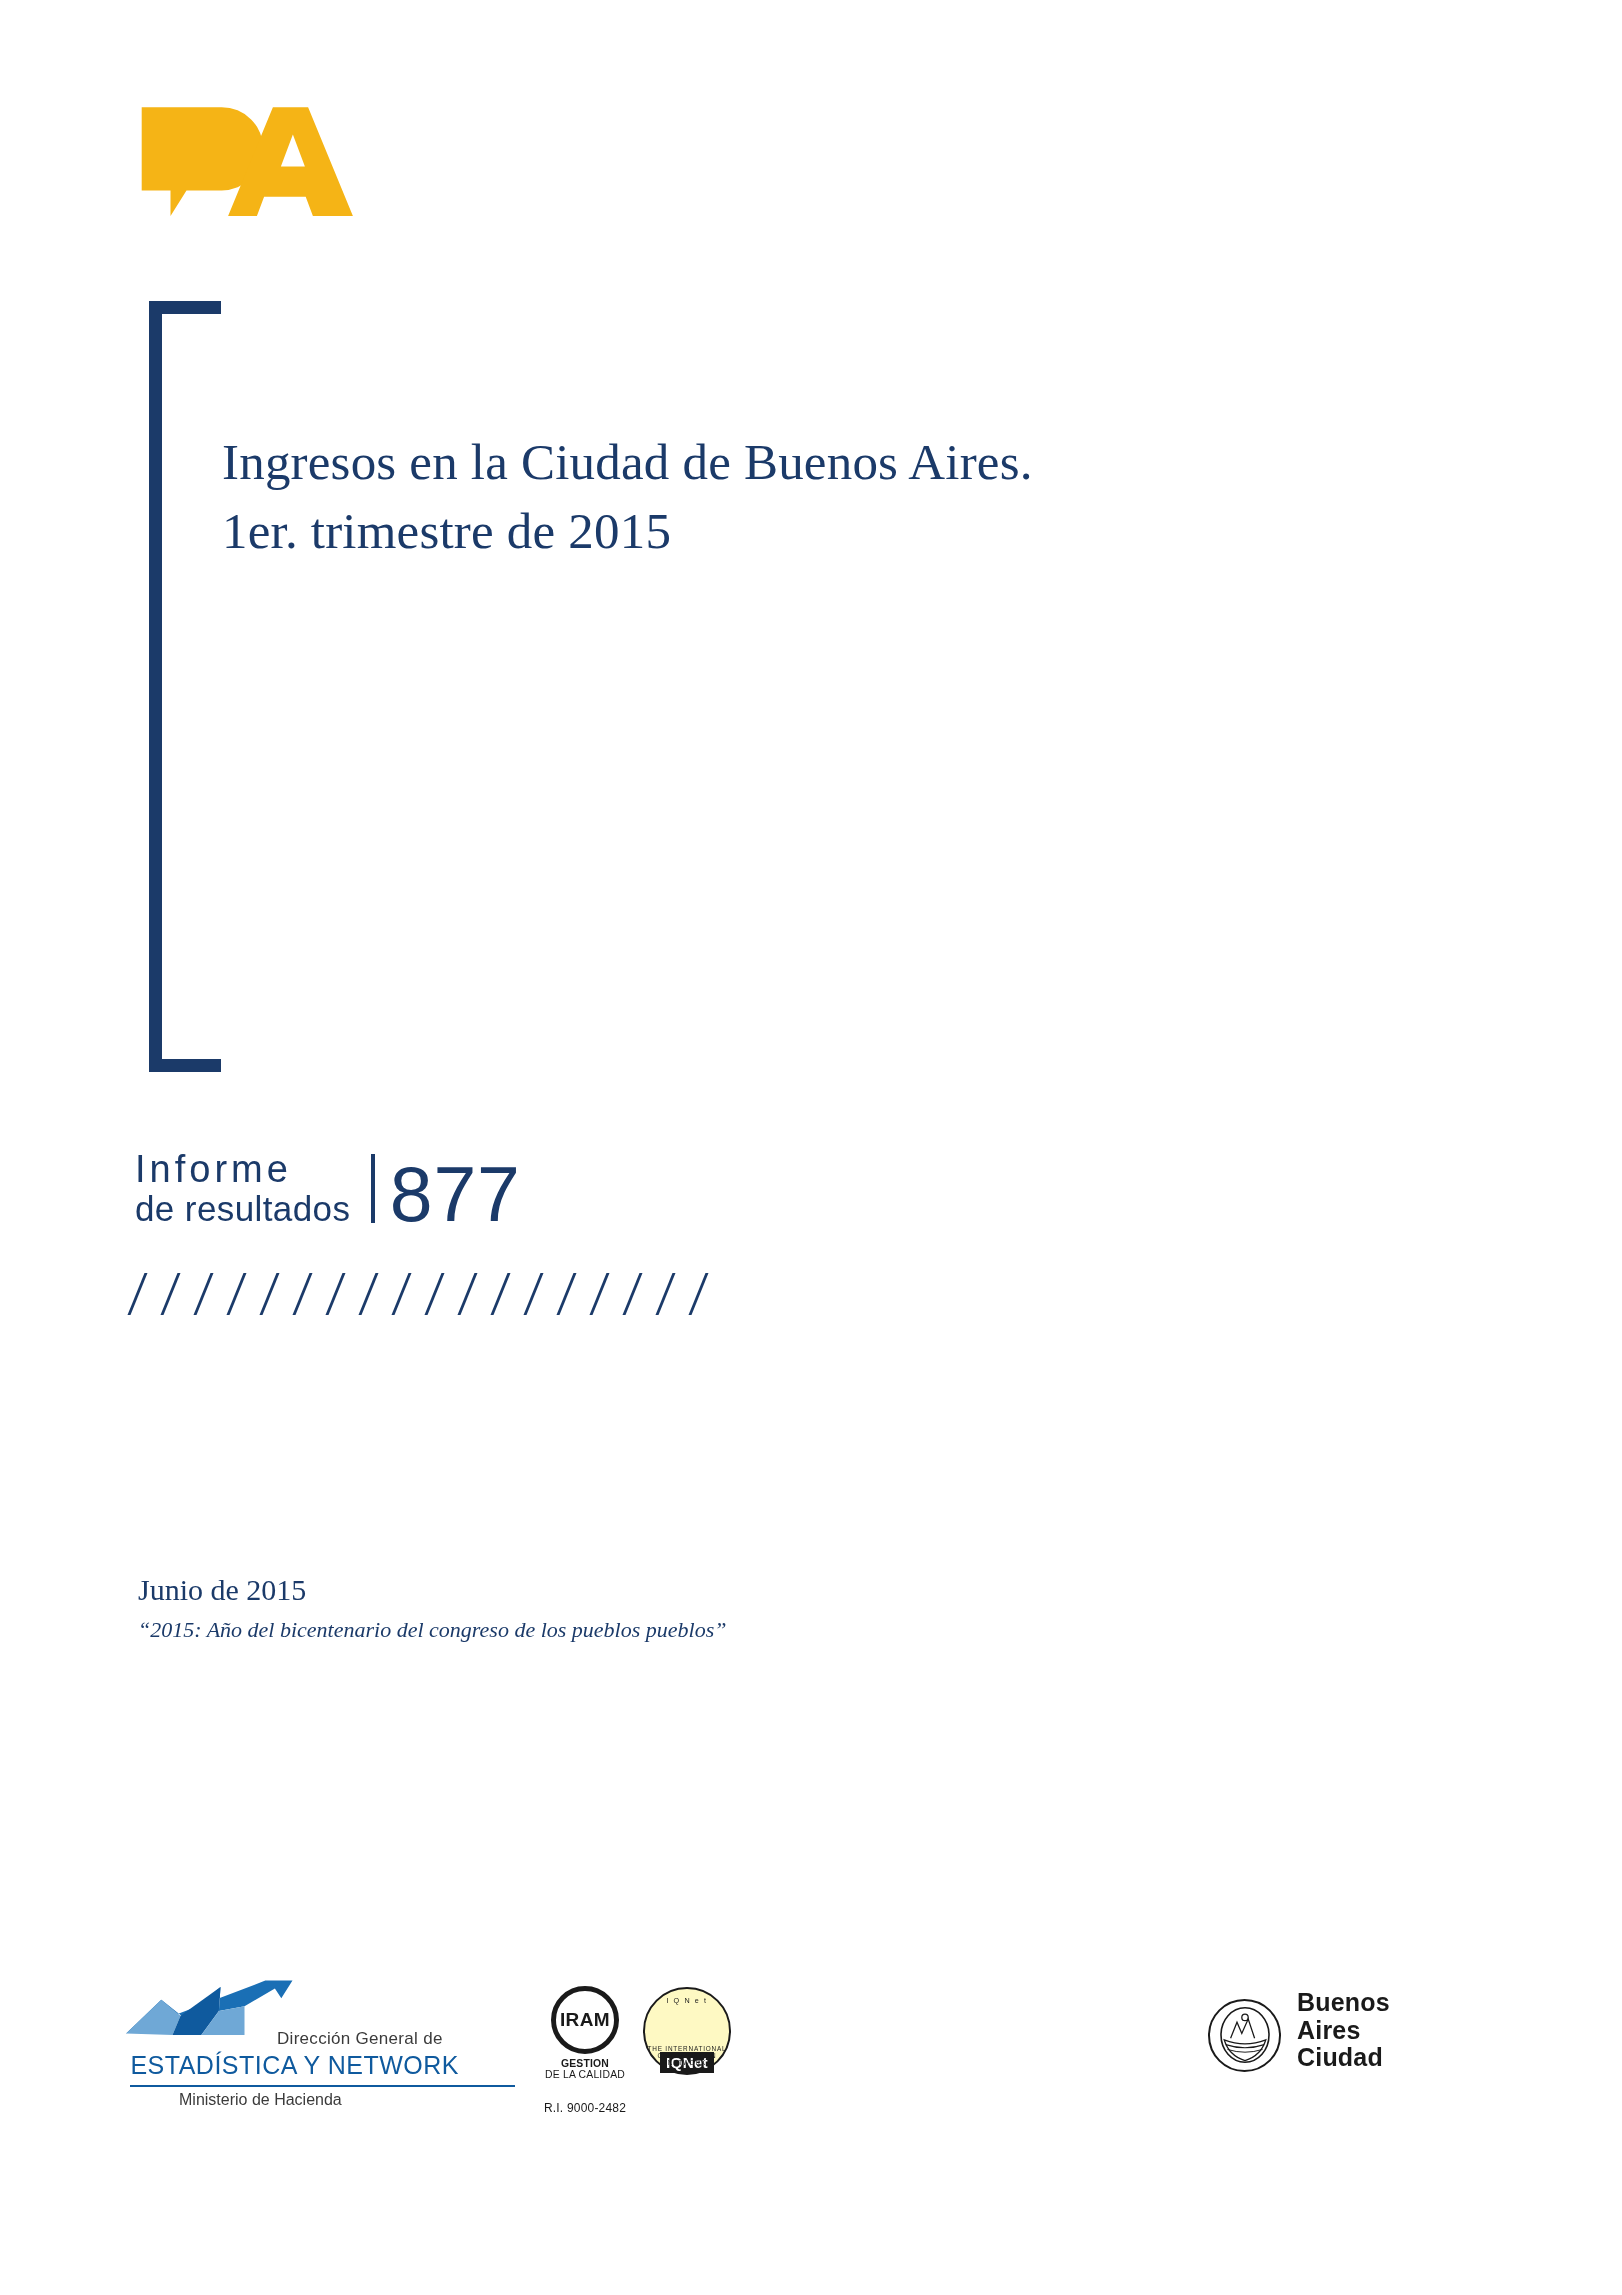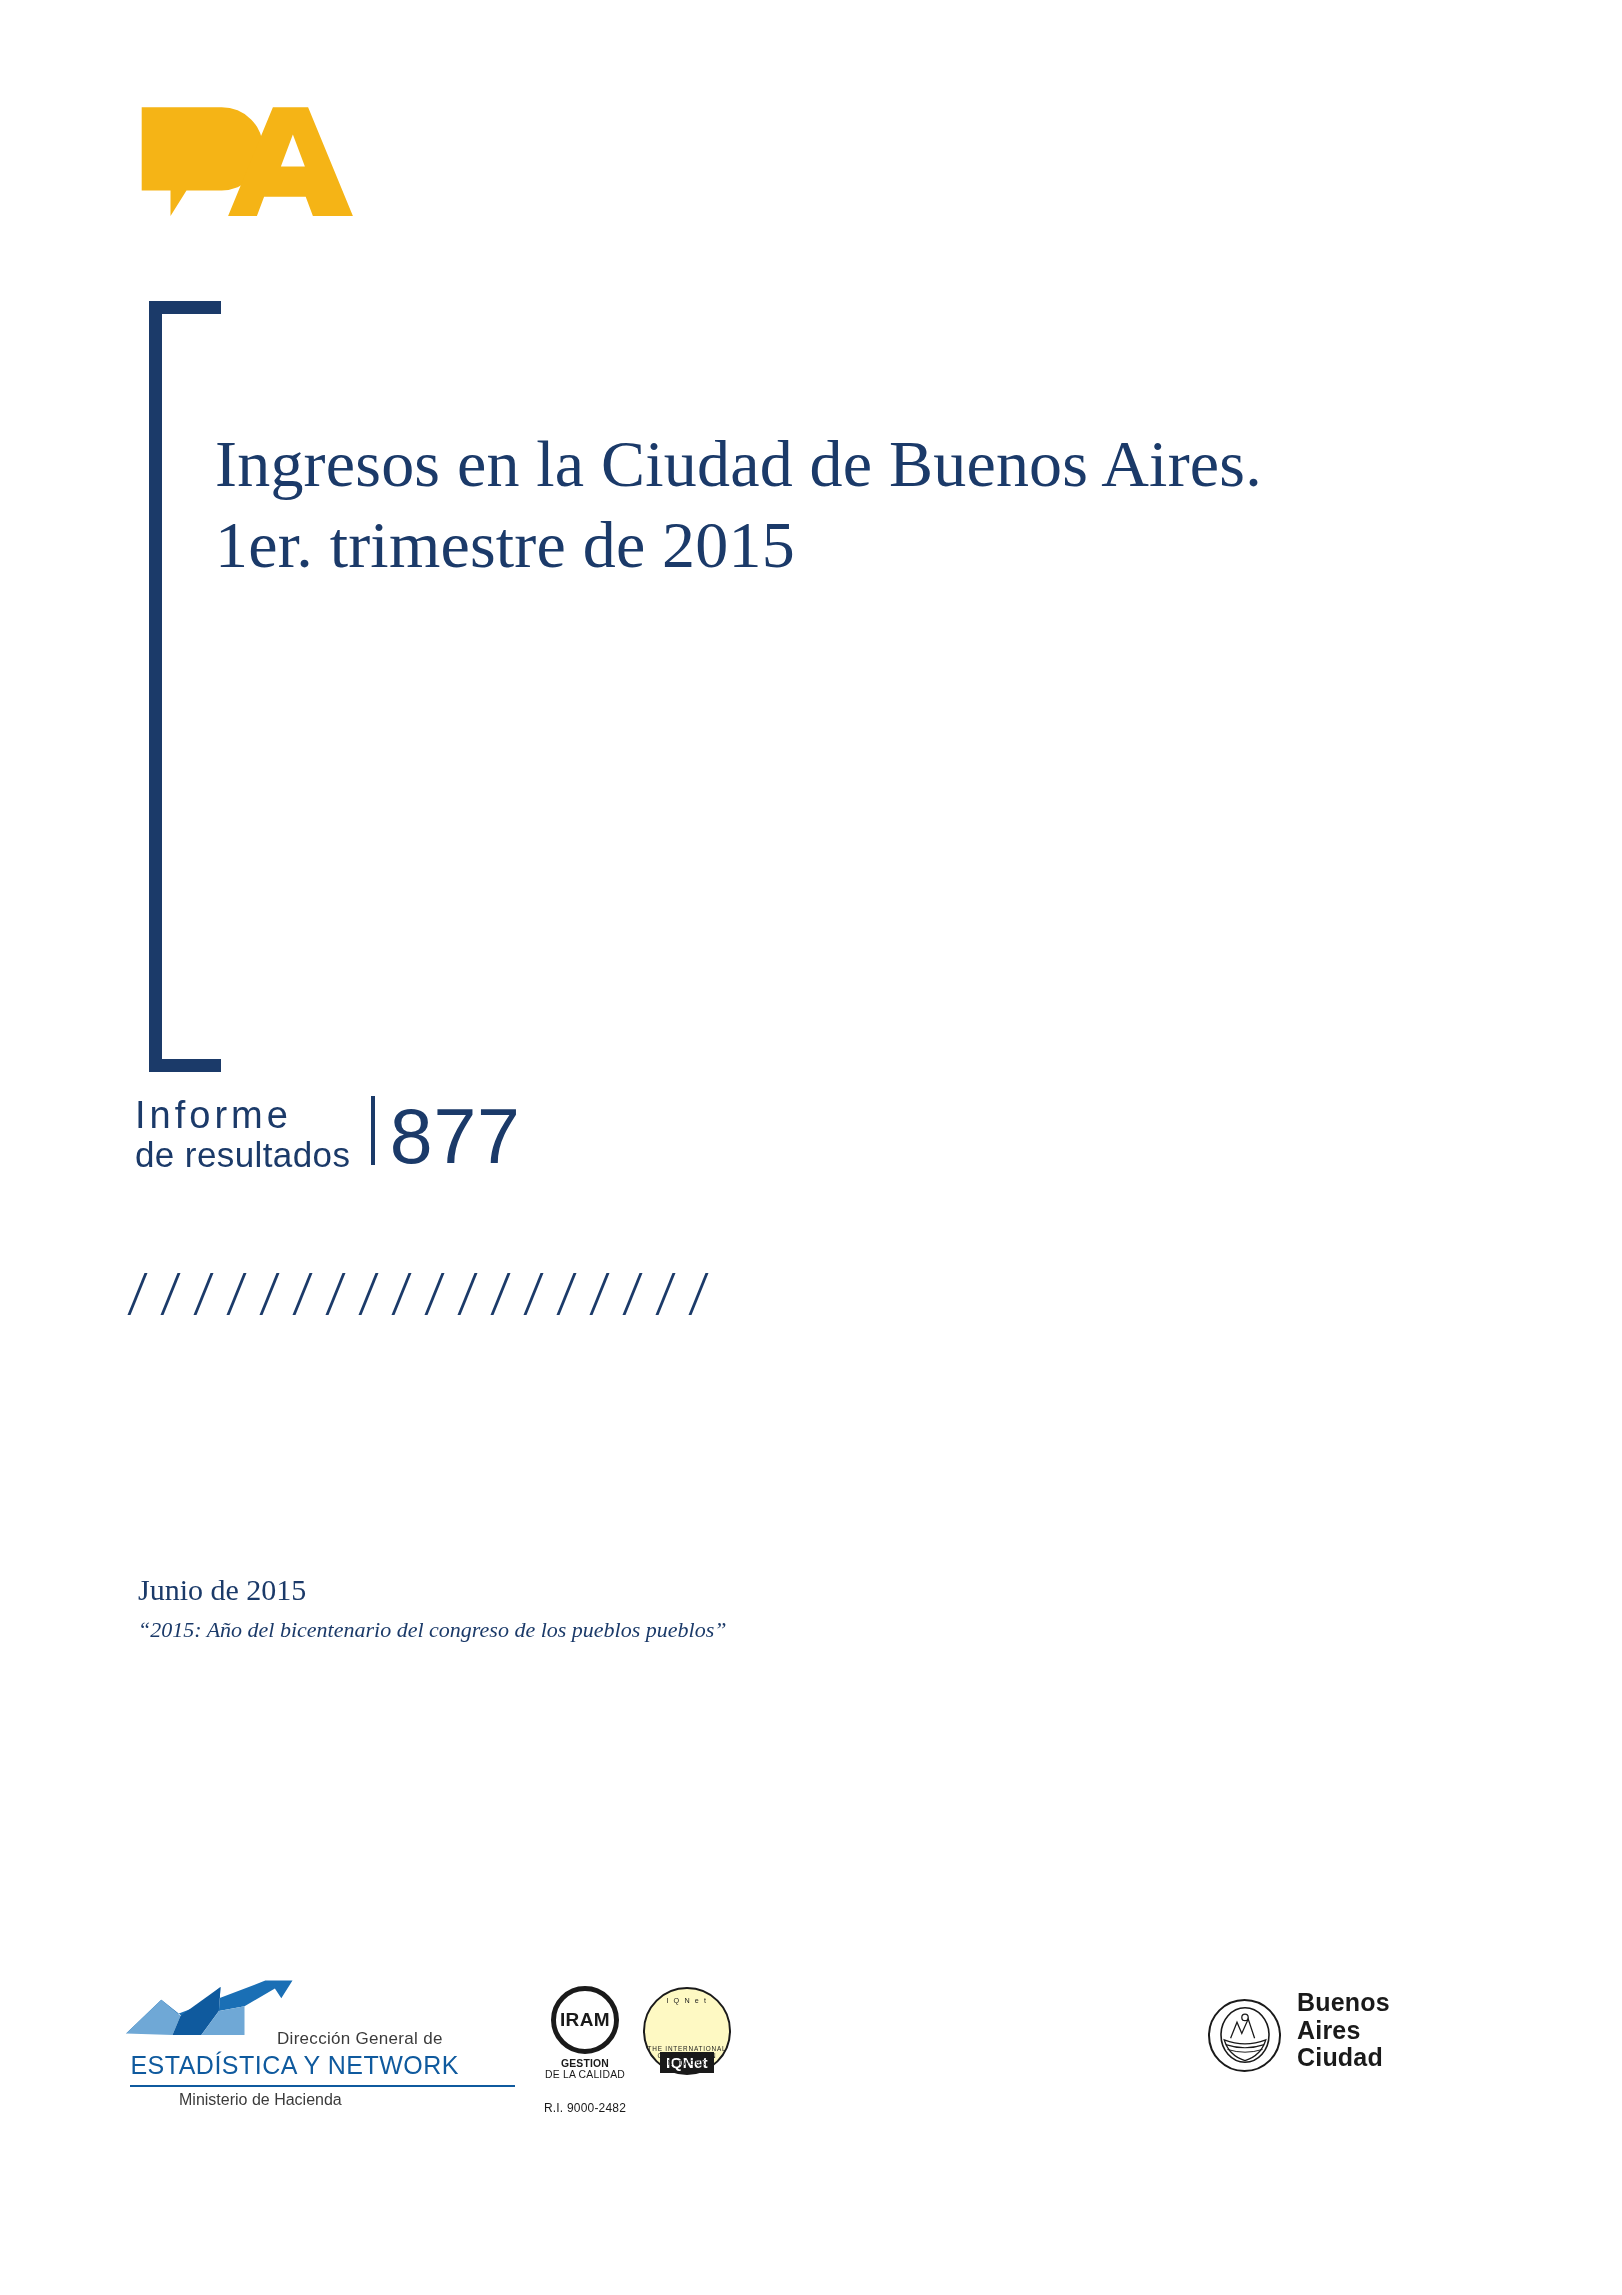--- a/index.html
+++ b/index.html
@@ -40,36 +40,36 @@
 
   
   .title-block {
     position: absolute;
     left: 215px;
     top: 424px;
     width: 1253px;
   }
   .doc-title {
     font-family: "Liberation Serif", serif;
-    font-size: 66px;
+    font-size: 51px;
     line-height: 1.22;
     color: #1b3a69;
-    margin: 0;
+    margin: 7px;
     font-weight: normal;
     letter-spacing: 0.2px;
   }
 
   
   .informe-block {
     position: absolute;
     left: 135px;
-    top: 1096px;
+    top: 1150px;
     width: 963px;
     display: flex;
-    align-items: flex-start;
+    align-items: center;
   }
   .informe-words {
     display: flex;
     flex-direction: column;
     color: #1b3a69;
   }
   .informe-line1 {
     font-size: 38px;
     letter-spacing: 4px;
     line-height: 1.05;

